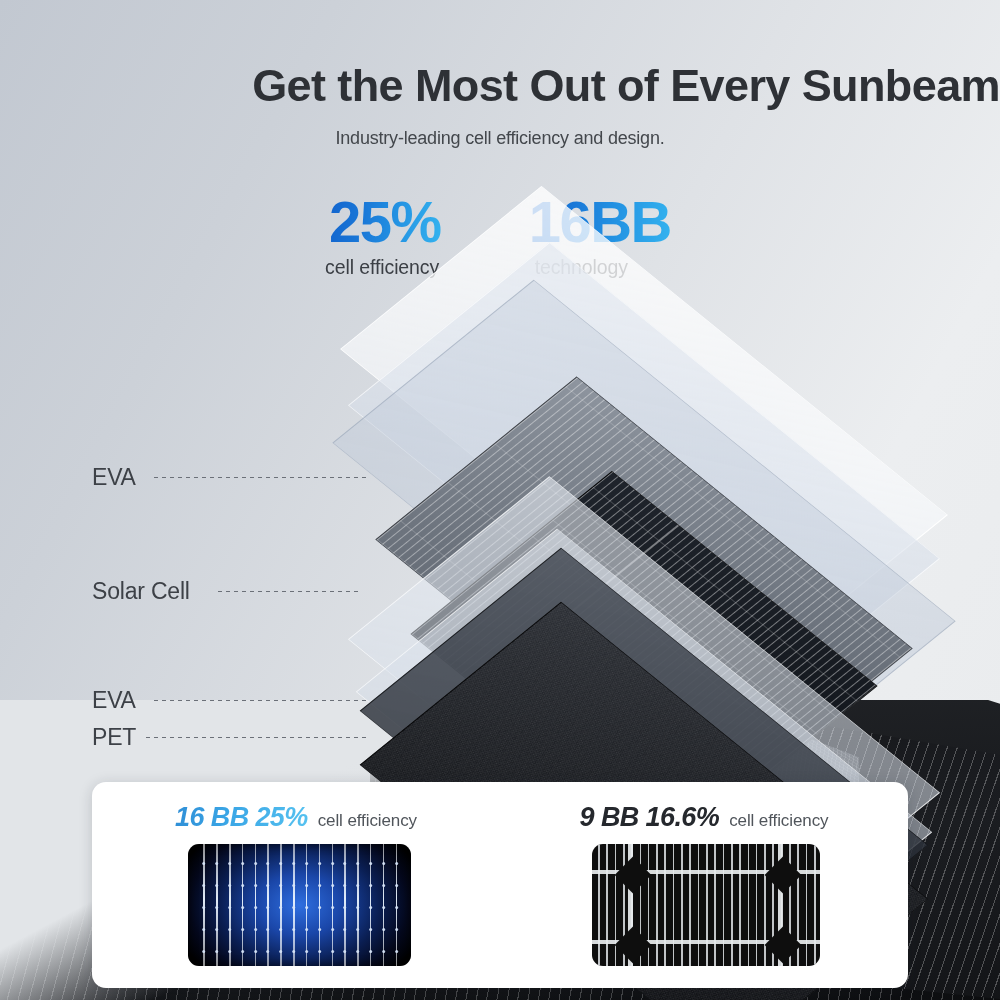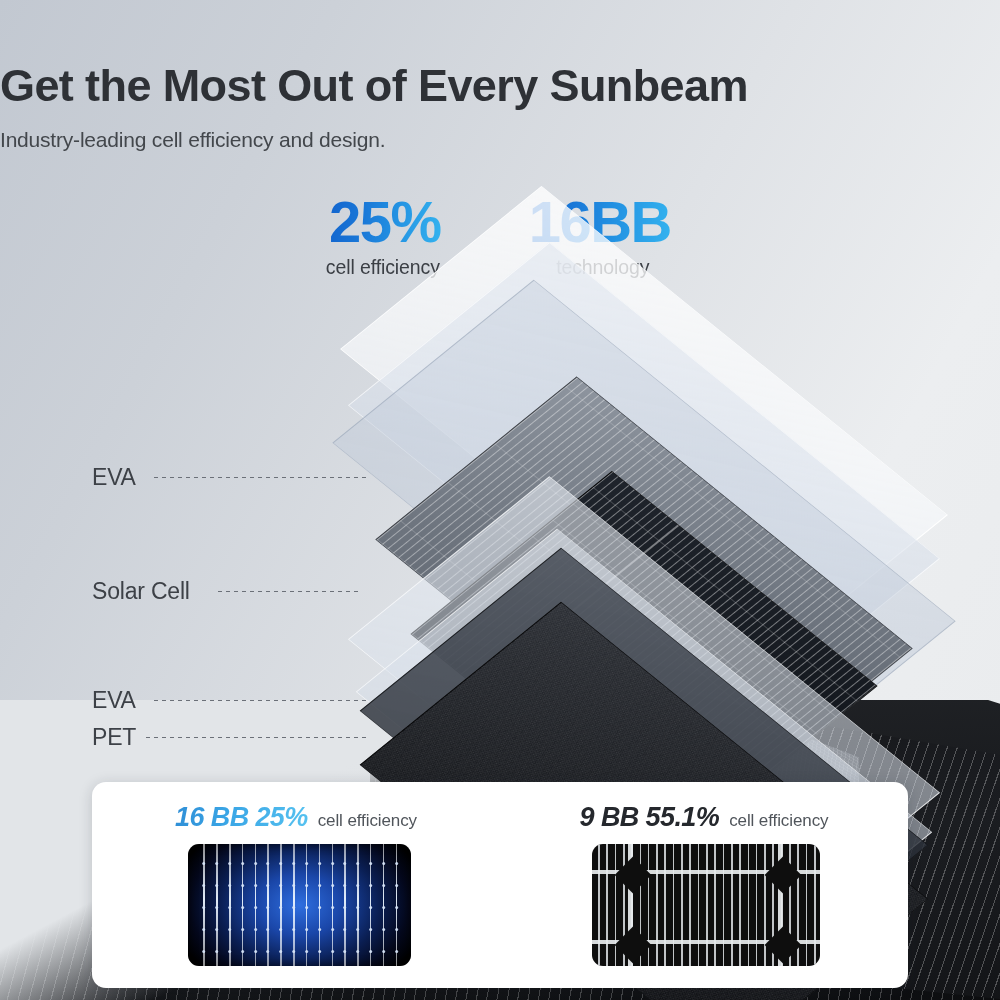--- a/index.html
+++ b/index.html
@@ -15,40 +15,41 @@
     position:absolute; inset:0;
     width:1000px; height:1000px;
     overflow:hidden;
     background:
       linear-gradient(118deg,#c2c8d1 0%, #ccd1d8 22%, #dfe2e6 52%, #eceef0 74%, #e9ebed 100%);
   }
 
   
   .headline{
     position:absolute; left:0; top:60px; width:1000px;
-    text-align:left;
+    text-align:right;
     font-size:45px; font-weight:bold;
     letter-spacing:-0.6px;
     color:#2e3136;
     white-space:nowrap;
   }
   .subhead{
     position:absolute; left:0; top:128px; width:1000px;
-    font-size:21px; font-weight:400;
+    text-align:center;
+    font-size:18px; font-weight:400;
     letter-spacing:-0.2px;
     color:#43474c;
   }
 
   
   .stats{
     position:absolute; left:0; top:192px; width:1000px;
     display:flex; justify-content:center; align-items:flex-start;
     gap:88px;
   }
-  .stat{ text-align:center; }
+  .stat{ }
   .stat-value{
     font-size:58px; font-weight:bold; line-height:1.02;
     letter-spacing:-1.5px;
     background:linear-gradient(95deg,#1264ce 0%,#1a79d8 32%,#2494e3 62%,#34b3ef 100%);
     -webkit-background-clip:text; background-clip:text;
     -webkit-text-fill-color:transparent; color:transparent;
   }
   .stat-label{
     font-size:19.5px; font-weight:400; color:#3b3f45;
     margin-top:5px; letter-spacing:-0.1px;
@@ -403,21 +404,21 @@
           <div class="nub" style="left: 207.594px; top: 18px;"></div>
           <div class="nub" style="left: 207.594px; top: 40px;"></div>
           <div class="nub" style="left: 207.594px; top: 62px;"></div>
           <div class="nub" style="left: 207.594px; top: 84px;"></div>
           <div class="nub" style="left: 207.594px; top: 106px;"></div>
         </div>
     </div>
 
     <div class="cmp-col cmp-right">
       <div class="cmp-head">
-        <span class="cmp-title dark">9 BB 55.1%</span>
+        <span class="cmp-title dark">9 BB 16.6%</span>
         <span class="cmp-sub">cell efficiency</span>
       </div>
       <div class="cell9" id="cell9">
           <div class="finger" style="left: 6px;"></div>
           <div class="finger" style="left: 14.3077px;"></div>
           <div class="finger" style="left: 22.6154px;"></div>
           <div class="finger" style="left: 30.9231px;"></div>
           <div class="finger" style="left: 39.2308px;"></div>
           <div class="finger" style="left: 47.5385px;"></div>
           <div class="finger" style="left: 55.8462px;"></div>

